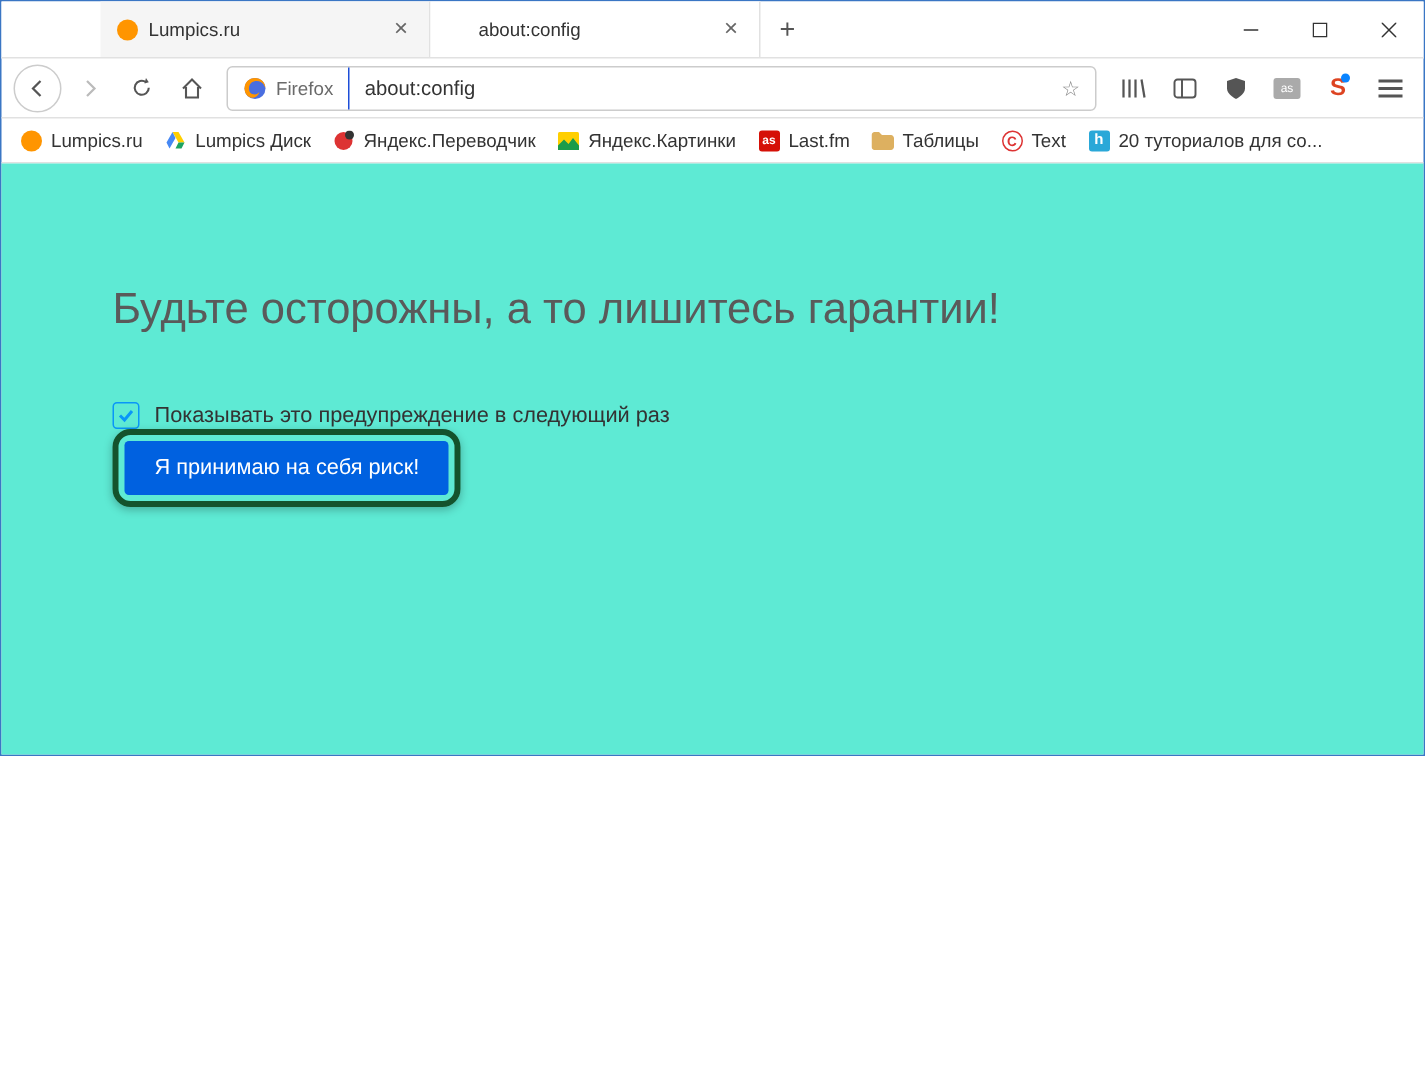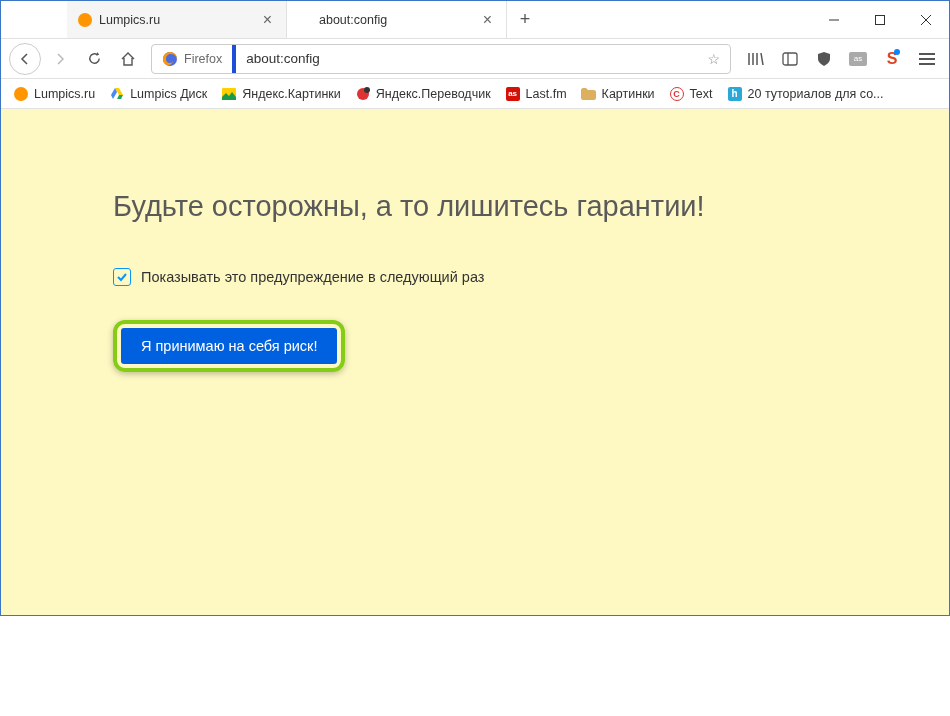--- a/index.html
+++ b/index.html
@@ -1,60 +1,60 @@
 <!DOCTYPE html>
 <html><head>
 <meta charset="utf-8">
 <style>
   * { box-sizing: border-box; margin: 0; padding: 0; }
   body { font-family: "Segoe UI", Arial, sans-serif; font-size: 13px; background: #fff; }
-  .window { width: 950px; height: 616px; border: 1px solid #3a76c4; position: relative; display: flex; flex-direction: column; background:#fff;}
+  .window { width: 950px; height: 504px; border: 1px solid #3a76c4; position: relative; display: flex; flex-direction: column; background:#fff;}
   
   .titlebar { height: 38px; background: #fff; display: flex; align-items: stretch; border-bottom: 1px solid #e1e1e1; }
   .tabs { display: flex; align-items: stretch; padding-left: 66px; }
   .tab { display: flex; align-items: center; gap: 6px; padding: 0 10px; width: 220px; height: 100%; border-right: 1px solid #e1e1e1; cursor: default; color:#333;}
   .tab.inactive { background: #f5f5f5; }
   .tab.active { background: #fff; }
   .tab .favicon { width: 16px; height: 16px; display:flex; align-items:center; justify-content:center; }
   .tab .label { flex: 1; white-space: nowrap; overflow: hidden; text-overflow: ellipsis; font-size: 12.5px; }
   .tab .close { color: #666; font-size: 16px; line-height:1; padding:0 4px; }
   .orange-dot { width:14px; height:14px; border-radius:50%; background:#ff9500; display:block;}
   .newtab { width: 36px; display:flex; align-items:center; justify-content:center; color:#555; font-size:18px; }
   .winctrls { margin-left:auto; display:flex; }
   .winbtn { width:46px; display:flex; align-items:center; justify-content:center; color:#333; }
   .winbtn svg { width:10px; height:10px; }
   
   .toolbar { height: 40px; display:flex; align-items:center; gap:4px; padding: 0 8px; border-bottom:1px solid #e1e1e1;}
   .navbtn { width:30px; height:30px; display:flex; align-items:center; justify-content:center; border-radius:4px; color:#555;}
   .navbtn.circle { border:1px solid #ccc; border-radius:50%; width:32px; height:32px;}
   .navbtn.disabled { color:#bbb; }
   .urlbar { flex:1; height:30px; border:1px solid #ccc; border-radius:4px; display:flex; align-items:center; background:#fff; margin:0 4px;}
-  .identity { display:flex; align-items:center; gap:6px; padding:0 10px; border-right:4px solid #1d4ed8; height:100%;}
+  .identity { display:flex; align-items:center; gap:6px; padding:0 10px; border-right:1px solid #1d4ed8; height:100%;}
   .ff-logo { width:16px; height:16px; }
   .identity-text { color:#6a6a6a; font-size:12.5px;}
   .url-input { border:none; outline:none; flex:1; font-size:13.5px; color:#333; padding:0 10px; background:transparent;}
   .star { padding:0 10px; color:#888; font-size:14px;}
   .actions { display:flex; align-items:center; gap:8px; padding:0 4px;}
   .actbtn { width:26px; height:26px; display:flex; align-items:center; justify-content:center; color:#555; font-size:15px;}
   .badge-box { width:18px; height:14px; background:#aaa; border-radius:2px; color:#fff; font-size:8px; display:flex; align-items:center; justify-content:center;}
   .menu-btn { width:28px; height:28px; display:flex; flex-direction:column; gap:3px; align-items:center; justify-content:center;}
   .menu-btn span { width:16px; height:2px; background:#555;}
   
   .bmbar { height:30px; display:flex; align-items:center; gap:2px; padding:0 6px; border-bottom:1px solid #e1e1e1; overflow:hidden;}
   .bm { display:flex; align-items:center; gap:5px; padding:3px 6px; font-size:12.5px; color:#333; border-radius:3px; white-space:nowrap;}
   .bm-icon { width:16px; height:16px; display:flex; align-items:center; justify-content:center;}
   
-  .content { flex:1; background:#fef9c3; padding: 80px 170px 0 112px; color:#0c0c0d;}
+  .content { flex:1; background:#5eead4; padding: 80px 170px 0 74px; color:#0c0c0d;}
   .heading { font-size:29px; font-weight:300; color:#5a5a5a; margin-bottom:44px; line-height:1.2;}
   .body-text { font-size:14.5px; line-height:1.55; color:#333; margin-bottom:22px;}
-  .chk-row { display:flex; align-items:center; gap:10px; margin-bottom:34px;}
+  .chk-row { display:flex; align-items:center; gap:10px; }
   .chk { width:18px; height:18px; border:1.5px solid #0996f8; border-radius:3px; display:flex; align-items:center; justify-content:center; color:#0996f8;}
   .chk svg { width:12px; height:12px;}
   .chk-label { font-size:14.5px; color:#333;}
-  .accept-wrap { display:inline-block; border:4px solid #84cc16; border-radius:12px; padding:4px; box-shadow: 0 2px 6px rgba(0,0,0,0.25);}
+  .accept-wrap { display:inline-block; border:4px solid #14532d; border-radius:12px; padding:4px; box-shadow: 0 2px 6px rgba(0,0,0,0.25);}
   .accept-btn { background:#0061e0; color:#fff; border:none; padding:10px 20px; font-size:14.5px; border-radius:3px; cursor:pointer;}
 </style>
 </head>
 <body>
 
 <div class="window">
 
   <div class="titlebar">
     <div class="tabs">
       <div class="tab inactive">
@@ -175,50 +175,50 @@
         <svg width="14" height="14" viewBox="0 0 14 14">
             <path d="M5 1 L9 1 L13 8 L9 8 Z" fill="#ffcf00"></path>
             <path d="M9 8 L13 8 L11 12 L7 12 Z" fill="#1da462"></path>
             <path d="M5 1 L1 8 L3 12 L7 5 Z" fill="#4688f4"></path>
           </svg>
       </span>
       <span>Lumpics Диск</span>
     </div>
     <div class="bm">
       <span class="bm-icon">
-        <svg width="14" height="12" viewBox="0 0 14 12">
-            <rect width="14" height="12" rx="1" fill="#ffcf00"></rect>
-            <path d="M0 9 L4 5 L7 8 L10 4 L14 9 V12 H0 Z" fill="#1a9c4a"></path>
-          </svg>
-      </span>
-      <span>Яндекс.Картинки</span>
-    </div>
-    <div class="bm">
-      <span class="bm-icon">
         <svg width="14" height="14" viewBox="0 0 14 14">
             <circle cx="7" cy="7" r="7" fill="#fff"></circle>
             <circle cx="7" cy="7" r="6" fill="#d33"></circle>
             <circle cx="11" cy="3" r="3" fill="#333"></circle>
           </svg>
       </span>
       <span>Яндекс.Переводчик</span>
     </div>
     <div class="bm">
       <span class="bm-icon">
+        <svg width="14" height="12" viewBox="0 0 14 12">
+            <rect width="14" height="12" rx="1" fill="#ffcf00"></rect>
+            <path d="M0 9 L4 5 L7 8 L10 4 L14 9 V12 H0 Z" fill="#1a9c4a"></path>
+          </svg>
+      </span>
+      <span>Яндекс.Картинки</span>
+    </div>
+    <div class="bm">
+      <span class="bm-icon">
         <span style="width:14px;height:14px;background:#d51007;color:#fff;font-size:8px;font-weight:bold;display:flex;align-items:center;justify-content:center;border-radius:2px;">as</span>
       </span>
       <span>Last.fm</span>
     </div>
     <div class="bm">
       <span class="bm-icon">
         <svg width="15" height="12" viewBox="0 0 15 12">
             <path d="M0 2 C0 1 1 0 2 0 L5 0 L7 2 L13 2 C14 2 15 3 15 4 V10 C15 11 14 12 13 12 H2 C1 12 0 11 0 10 Z" fill="#ddb060"></path>
           </svg>
       </span>
-      <span>Картинки</span>
+      <span>Таблицы</span>
     </div>
     <div class="bm">
       <span class="bm-icon">
         <span style="width:14px;height:14px;border:1.5px solid #d33;color:#d33;border-radius:50%;font-size:9px;font-weight:bold;display:flex;align-items:center;justify-content:center;">C</span>
       </span>
       <span>Text</span>
     </div>
     <div class="bm">
       <span class="bm-icon">
         <span style="width:14px;height:14px;background:#2aa8d8;color:#fff;font-size:10px;font-weight:bold;display:flex;align-items:center;justify-content:center;border-radius:2px;">h</span>

